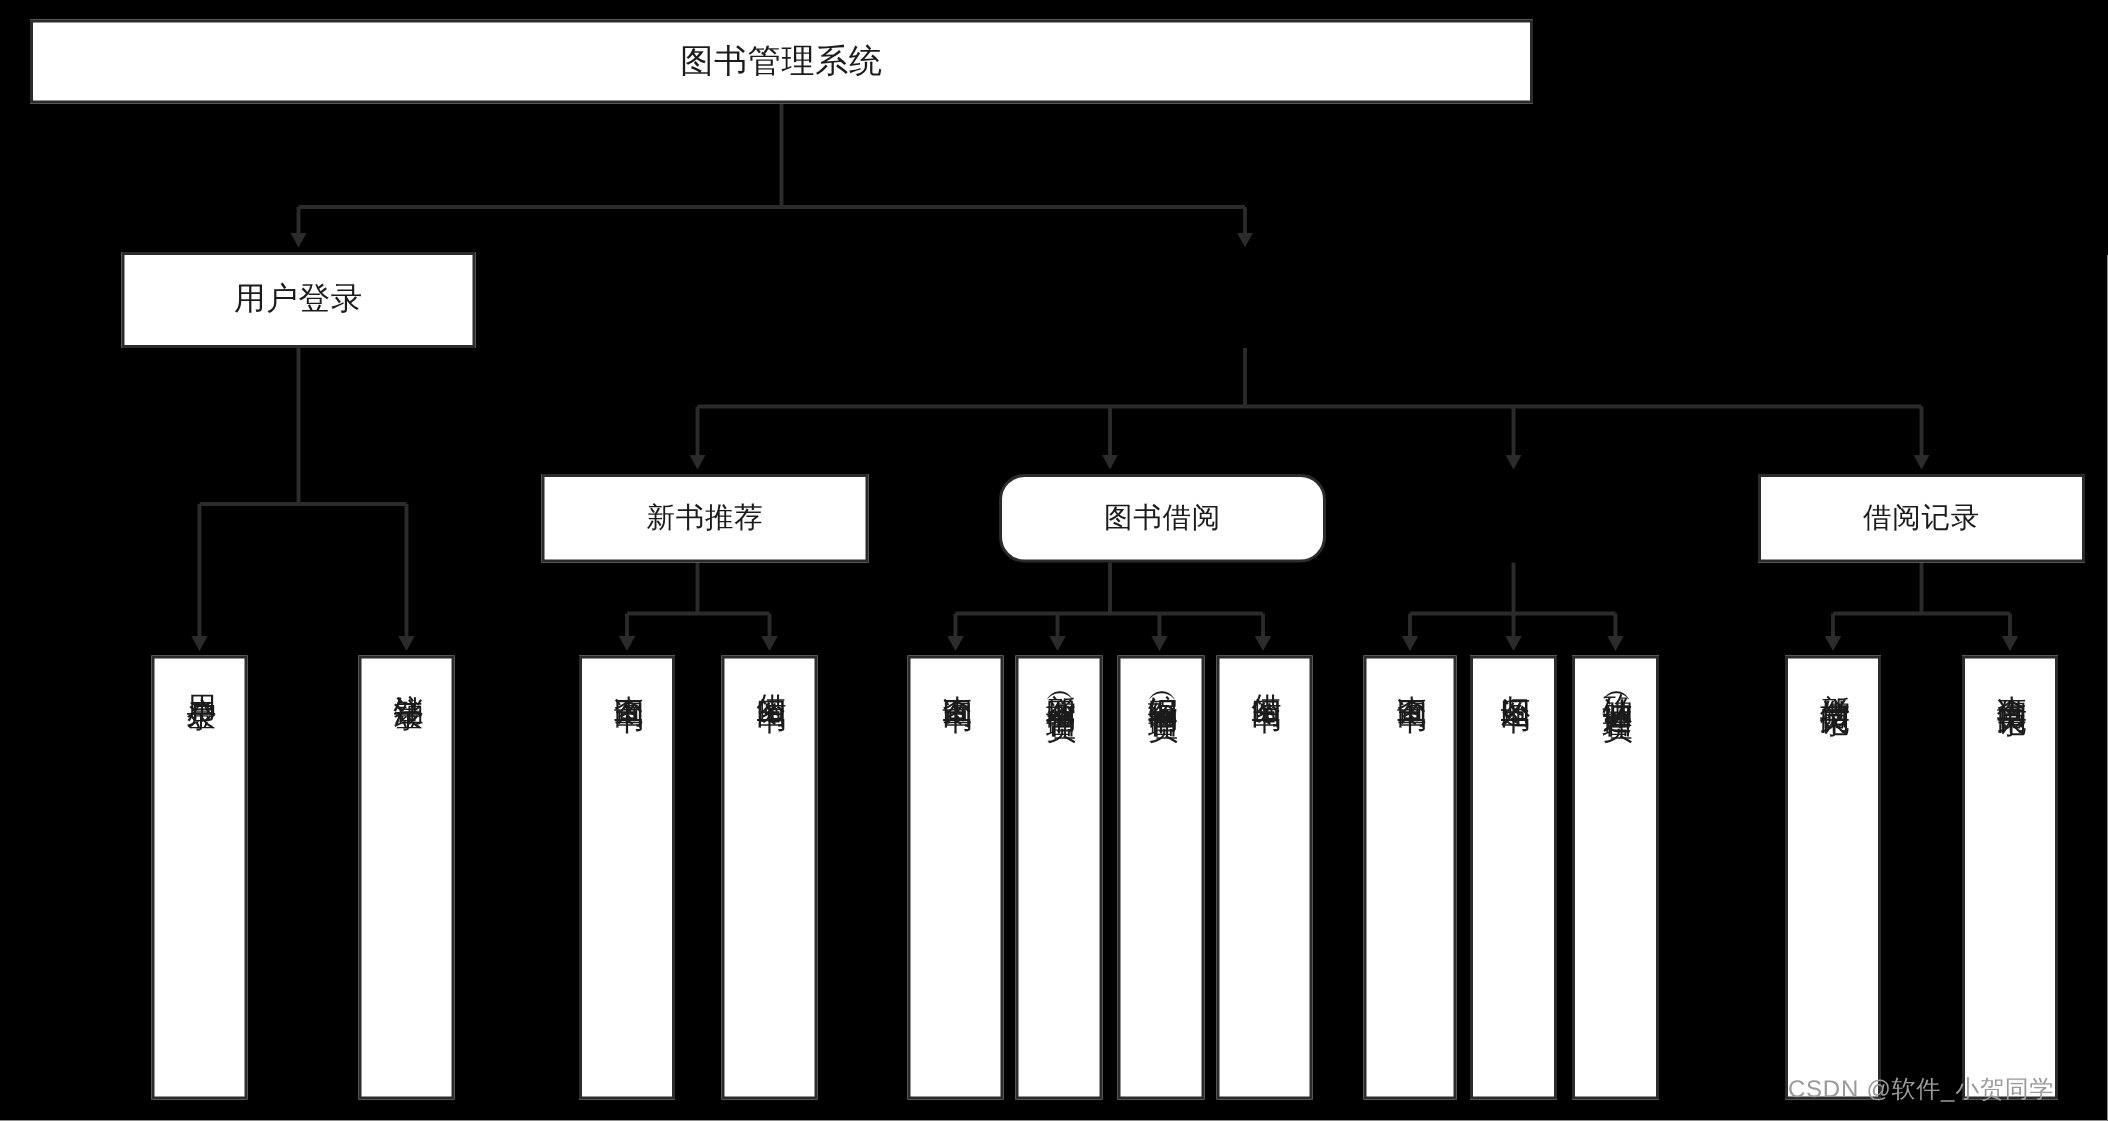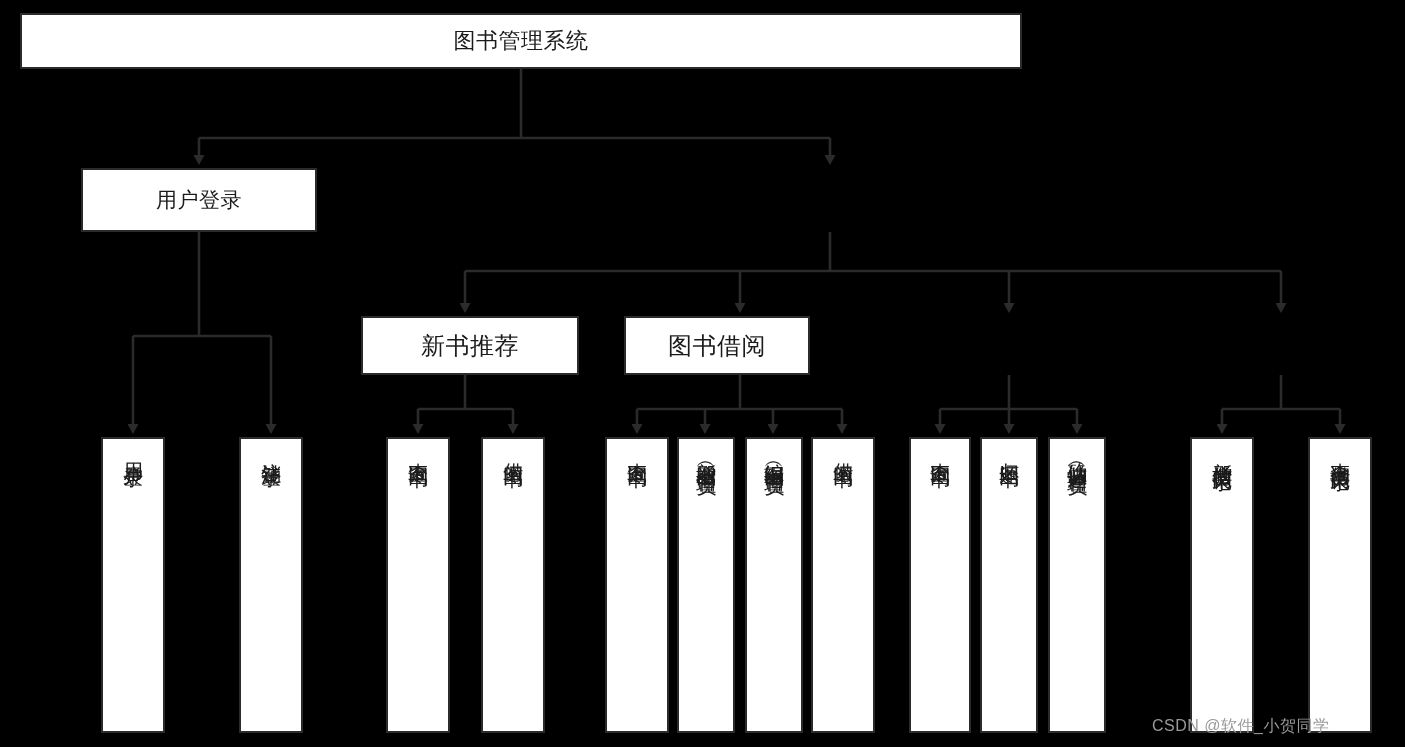--- a/index.html
+++ b/index.html
@@ -34,21 +34,21 @@
   .node .label{
     font-size:21px;
     line-height:1.25;
     letter-spacing:0.5px;
     color:#1b1b1b;
     white-space:nowrap;
   }
   
   .node.root .label{font-size:22px;}
   .node.level2 .label{font-size:21px;}
-  .node.level3 .label{font-size:24px;}
+  .node.level3 .label{font-size:19px;}
   
   .node.vert{
     align-items:flex-start;
     justify-content:center;
     padding-top:8px;
   }
   .node.vert .label{
     writing-mode:vertical-rl;
     text-orientation:upright;
     font-size:20px;
@@ -124,22 +124,25 @@
     <span class="label">图书管理系统</span>
   </div>
 
   <div class="node level2" style="left:81px;top:168px;width:236px;height:64px;">
     <span class="label">用户登录</span>
   </div>
 
   <div class="node level3" style="left:361px;top:316px;width:218px;height:59px;">
     <span class="label">新书推荐</span>
   </div>
-  <div class="node level3" style="left:624px;top:316px;width:186px;height:59px;">
+  <div class="node level3" style="left:666px;top:316px;width:218px;height:59px;border-radius:17px;">
     <span class="label">图书借阅</span>
+  </div>
+  <div class="node level3" style="left:1172px;top:316px;width:218px;height:59px;">
+    <span class="label">借阅记录</span>
   </div>
 
   <div class="node vert" style="left:101px;top:437px;width:64px;height:296px;">
     <span class="label">用户登录</span>
   </div>
   <div class="node vert" style="left:239px;top:437px;width:64px;height:296px;">
     <span class="label">注销登录</span>
   </div>
 
   <div class="node vert" style="left:386px;top:437px;width:64px;height:296px;">
@@ -172,15 +175,15 @@
     <span class="label">确认归还（管理员）</span>
   </div>
 
   <div class="node vert" style="left:1190px;top:437px;width:64px;height:296px;">
     <span class="label">新增借阅记录</span>
   </div>
   <div class="node vert" style="left:1308px;top:437px;width:64px;height:296px;">
     <span class="label">查询借阅记录</span>
   </div>
 
-  <div class="watermark" style="left:1152px;top:716px;">CSDN @软件_小贺同学</div>
+  <div class="watermark" style="left:1192px;top:716px;">CSDN @软件_小贺同学</div>
 
 </div>
 
 </body></html>

